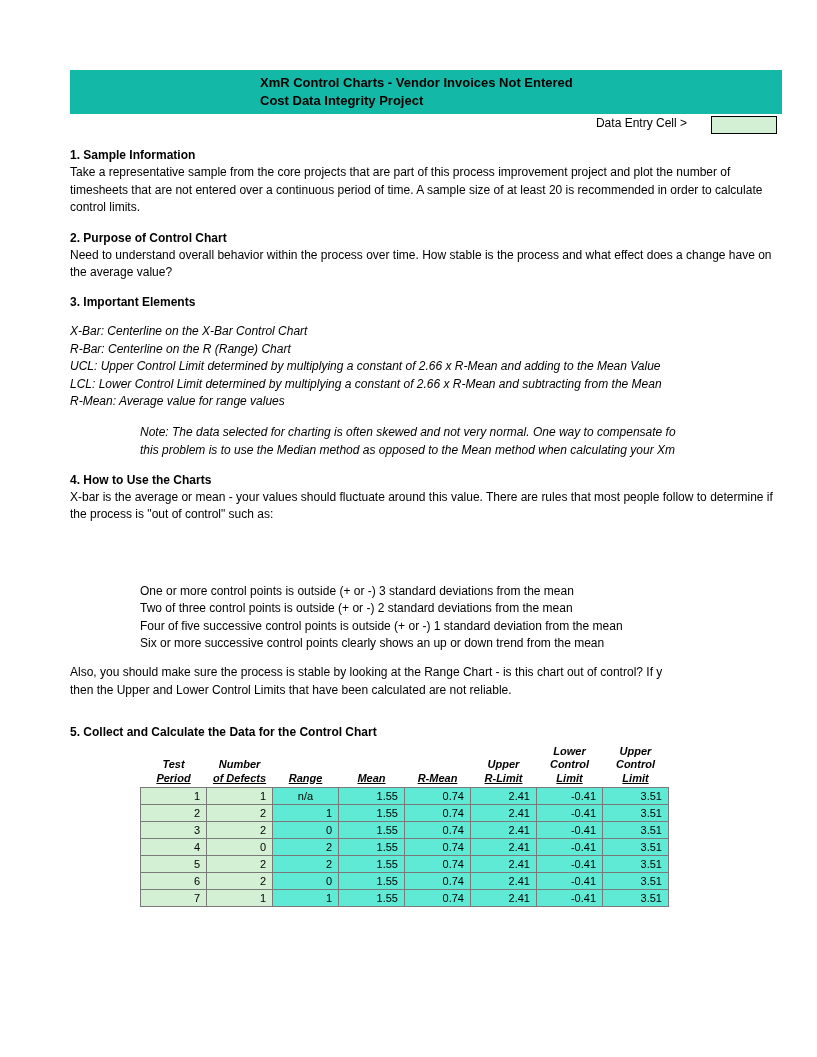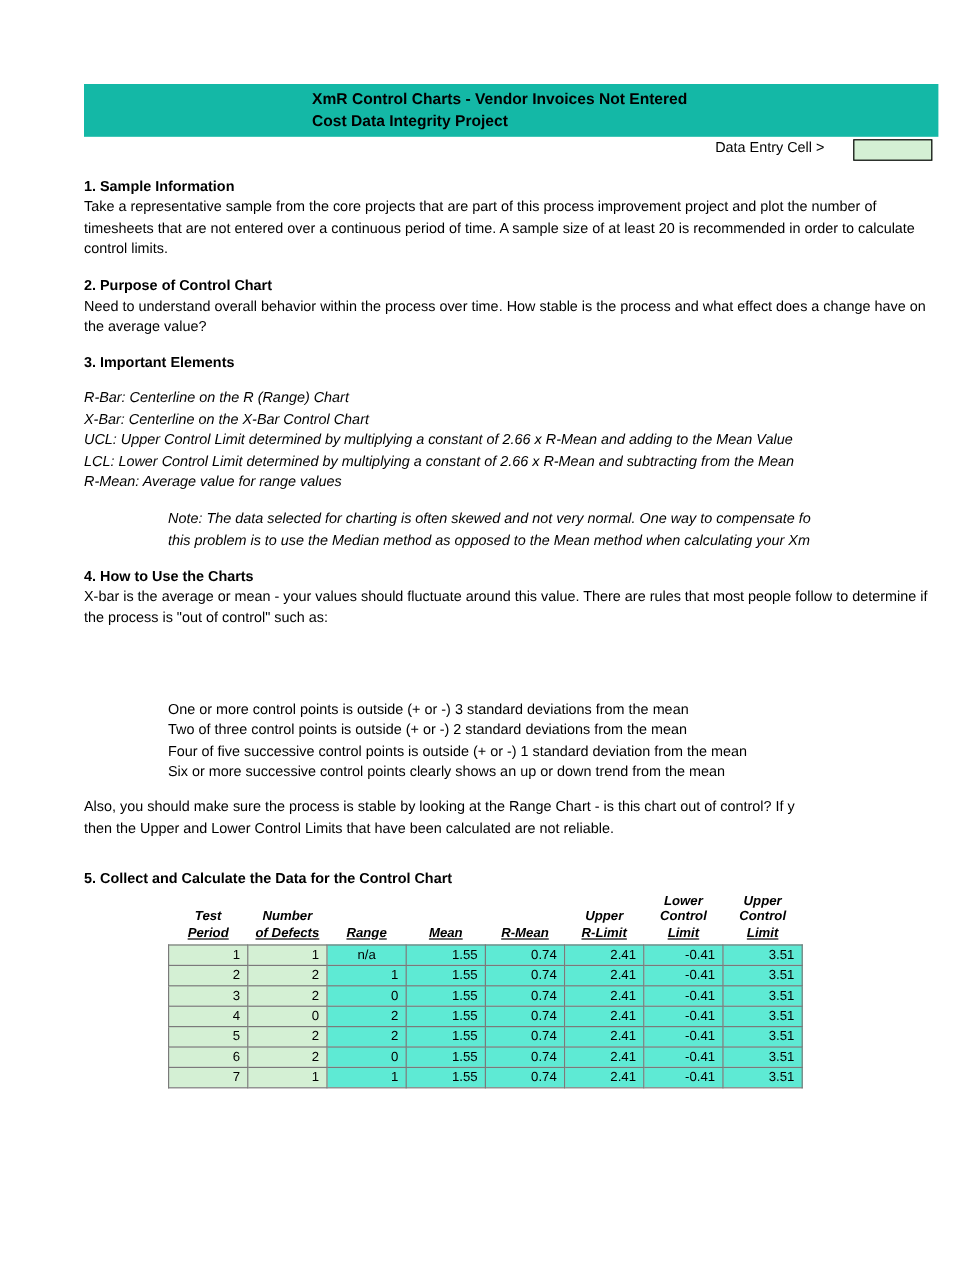--- a/index.html
+++ b/index.html
@@ -100,22 +100,22 @@
 
 <div class="section-head">1. Sample Information</div>
 <div class="para">Take a representative sample from the core projects that are part of this process improvement project and plot the number of timesheets that are not entered over a continuous period of time.  A sample size of at least 20 is recommended in order to calculate control limits.</div>
 
 <div class="section-head">2. Purpose of Control Chart</div>
 <div class="para">Need to understand overall behavior within the process over time. How stable is the process and what effect does a change have on the average value?</div>
 
 <div class="section-head">3. Important Elements</div>
 <div class="gap"></div>
 <div class="defs">
+  <div class="para">X-Bar: Centerline on the X-Bar Control Chart</div>
   <div class="para">R-Bar: Centerline on the R (Range) Chart</div>
-  <div class="para">X-Bar: Centerline on the X-Bar Control Chart</div>
   <div class="para">UCL: Upper Control Limit determined by multiplying a constant of 2.66 x R-Mean and adding to the Mean Value</div>
   <div class="para">LCL: Lower Control Limit determined by multiplying a constant of 2.66 x R-Mean and subtracting from the Mean</div>
   <div class="para">R-Mean: Average value for range values</div>
   <div class="note indent">
     <div class="para">Note: The data selected for charting is often skewed and not very normal. One way to compensate fo</div>
     <div class="para">this problem is to use the Median method as opposed to the Mean method when calculating your Xm</div>
   </div>
 </div>
 
 <div class="section-head">4. How to Use the Charts</div>

